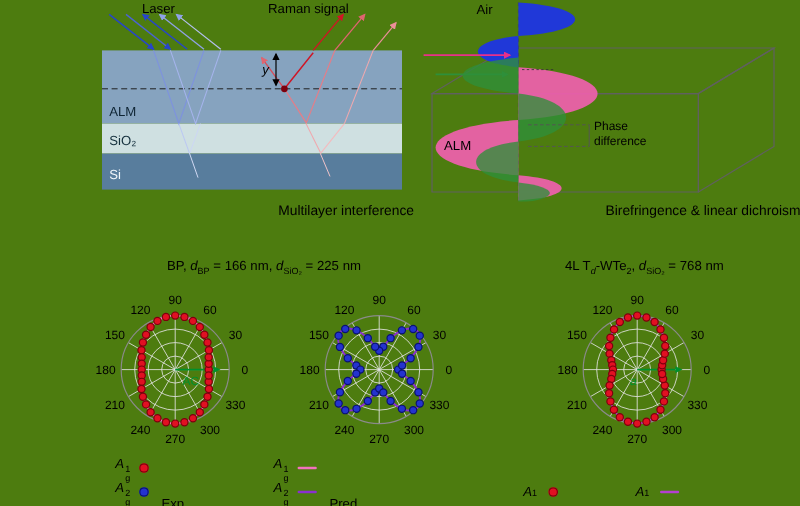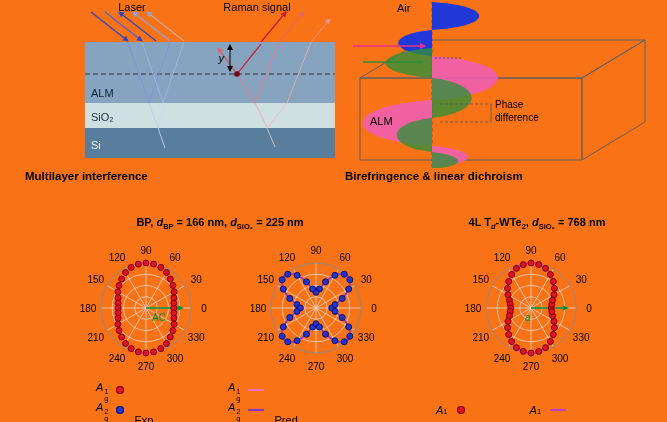--- a/index.html
+++ b/index.html
@@ -1,20 +1,20 @@
 <!DOCTYPE html>
 <html><head>
 <meta charset="utf-8">
 <style>
   html,body{margin:0;padding:0;background:#fff;}
-  .figure{position:relative;width:667px;height:422px;background:#f97316;
+  .figure{position:relative;width:667px;height:422px;background:#4d7c0f;
           font-family:"Liberation Sans",sans-serif;color:#000;overflow:hidden;}
   .abs{position:absolute;}
-  .caption{position:absolute;text-align:left;font-weight:bold;font-size:11.5px;}
-  .chart-title{position:absolute;text-align:center;font-size:11px;white-space:nowrap;font-weight:bold;}
+  .caption{position:absolute;text-align:right;font-weight:normal;font-size:11.5px;}
+  .chart-title{position:absolute;text-align:center;font-size:11px;white-space:nowrap;}
   .seg-i{font-style:italic;}
   .seg-sub{font-size:7.5px;vertical-align:-3px;}
   .stack{display:inline-flex;flex-direction:column;align-items:center;
          font-size:7.5px;line-height:7.5px;margin:0 1px;transform:translateY(3px);}
   .polar-slot{position:absolute;width:152px;height:152px;}
   .legend-group{position:absolute;display:flex;align-items:center;font-size:11px;gap:9px;}
   .lg-rows{display:flex;flex-direction:column;gap:5px;}
   .lg-row{display:flex;align-items:center;gap:6px;height:15px;}
   .lg-label{display:inline-flex;align-items:baseline;}
   .marker-dot{width:8px;height:8px;border-radius:50%;flex:0 0 auto;}

